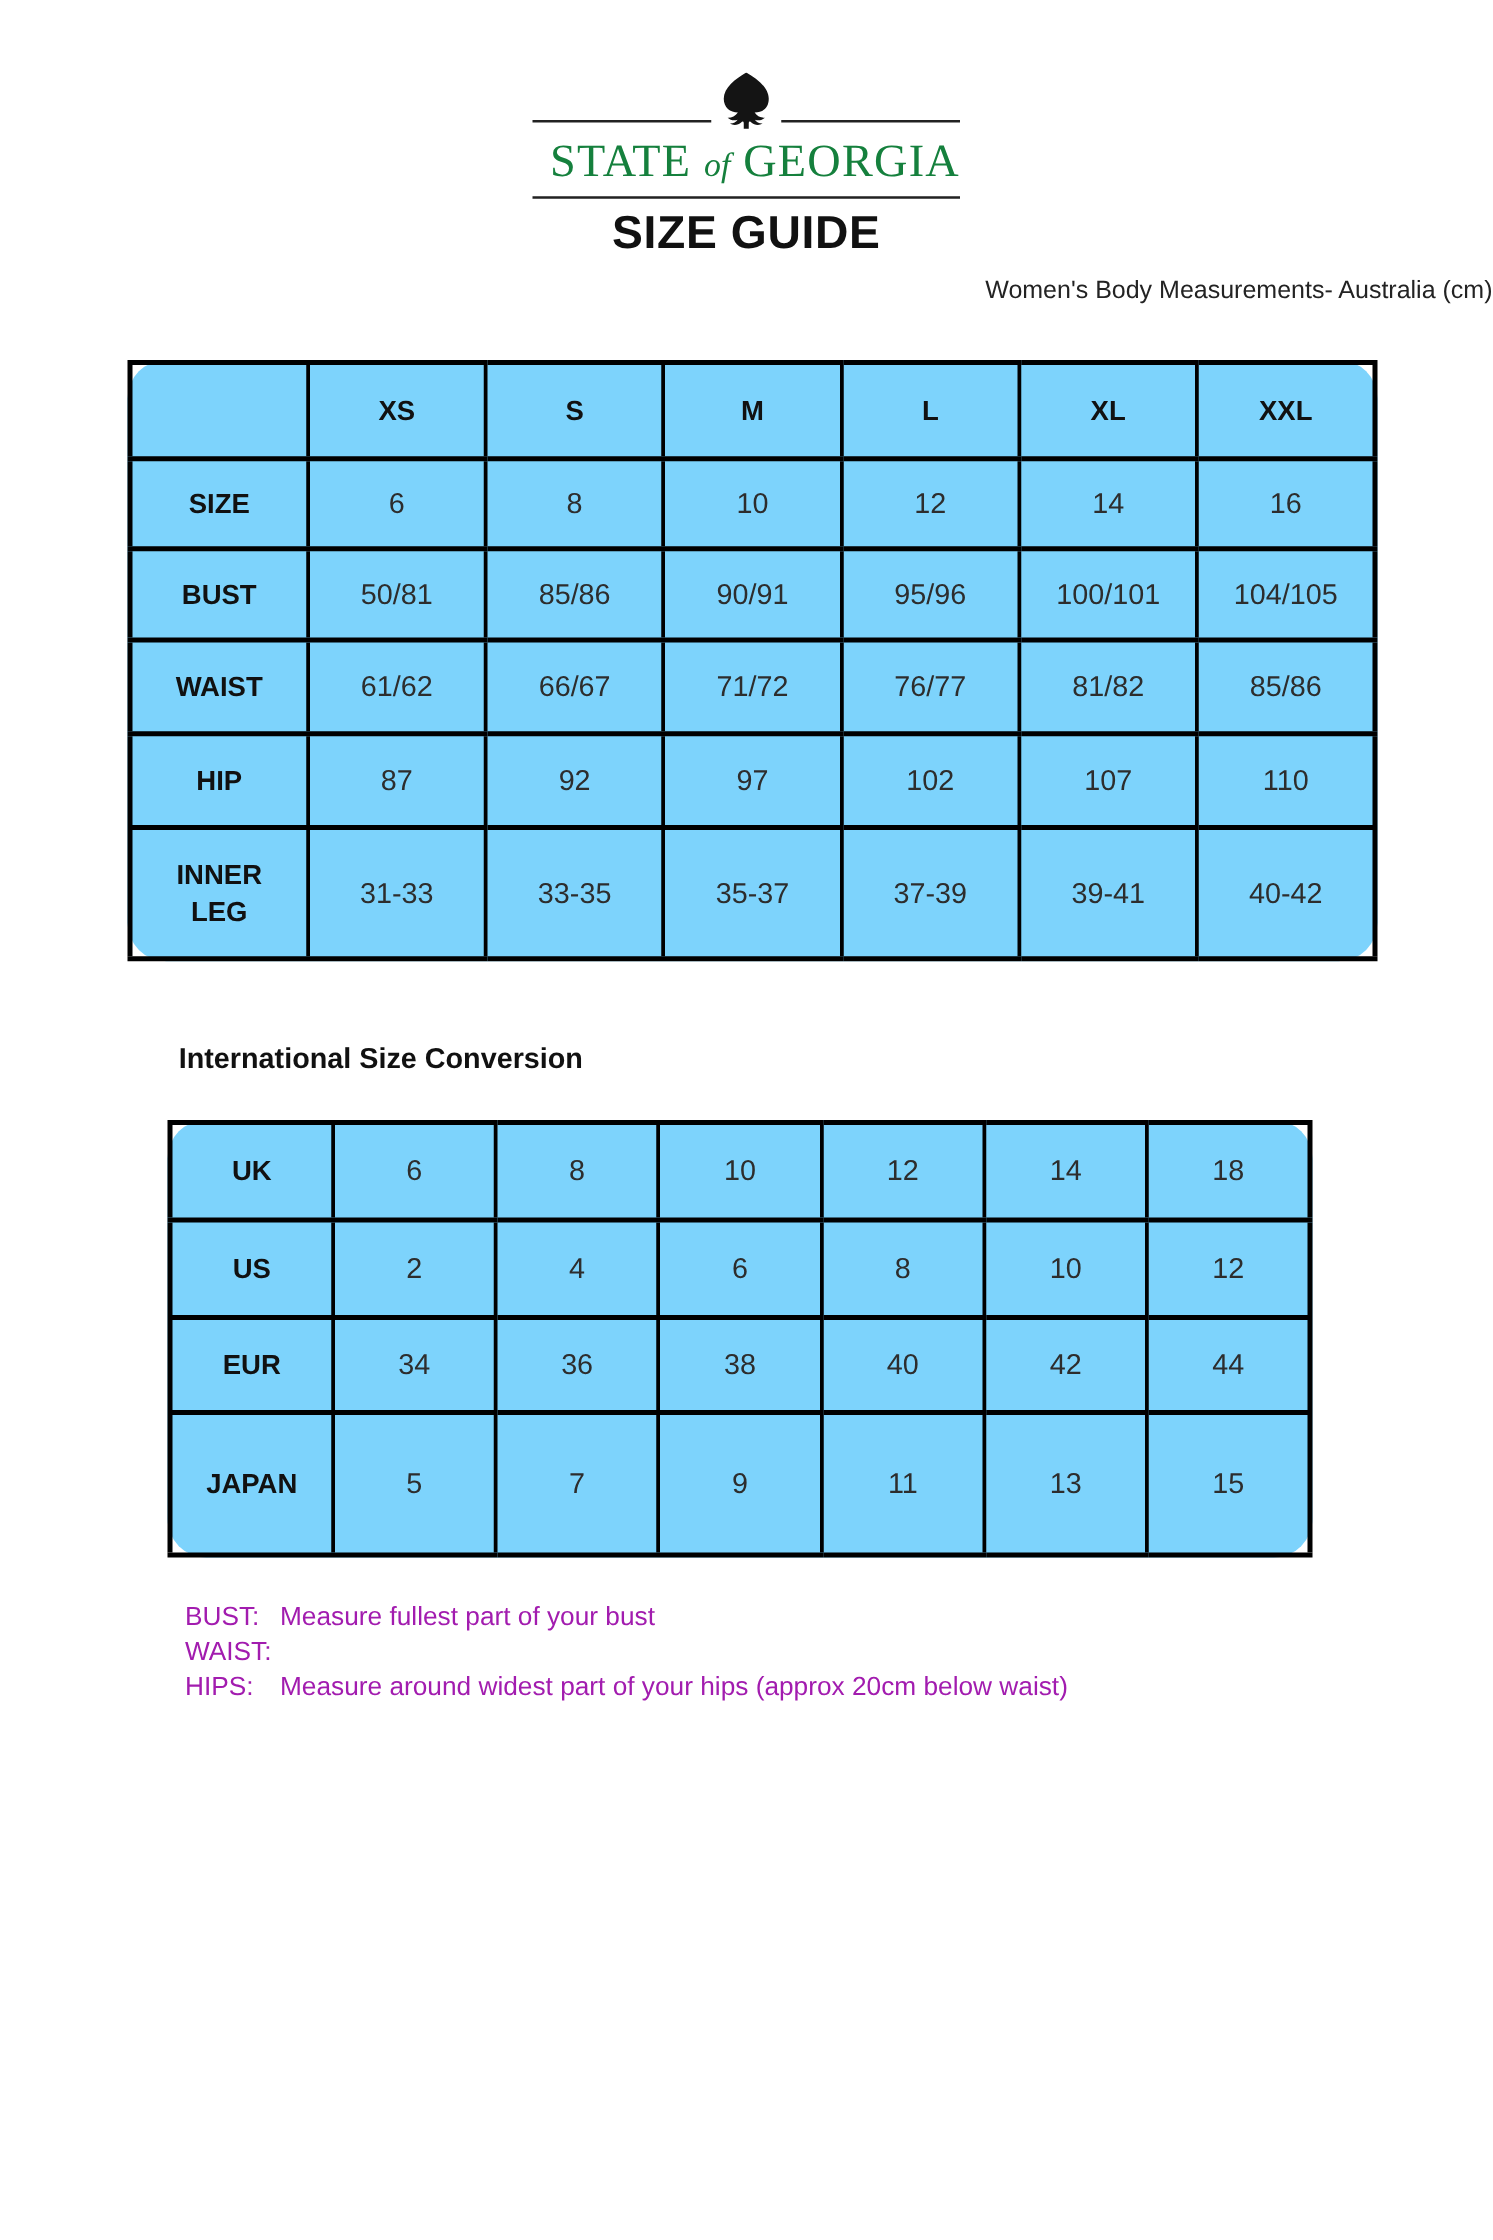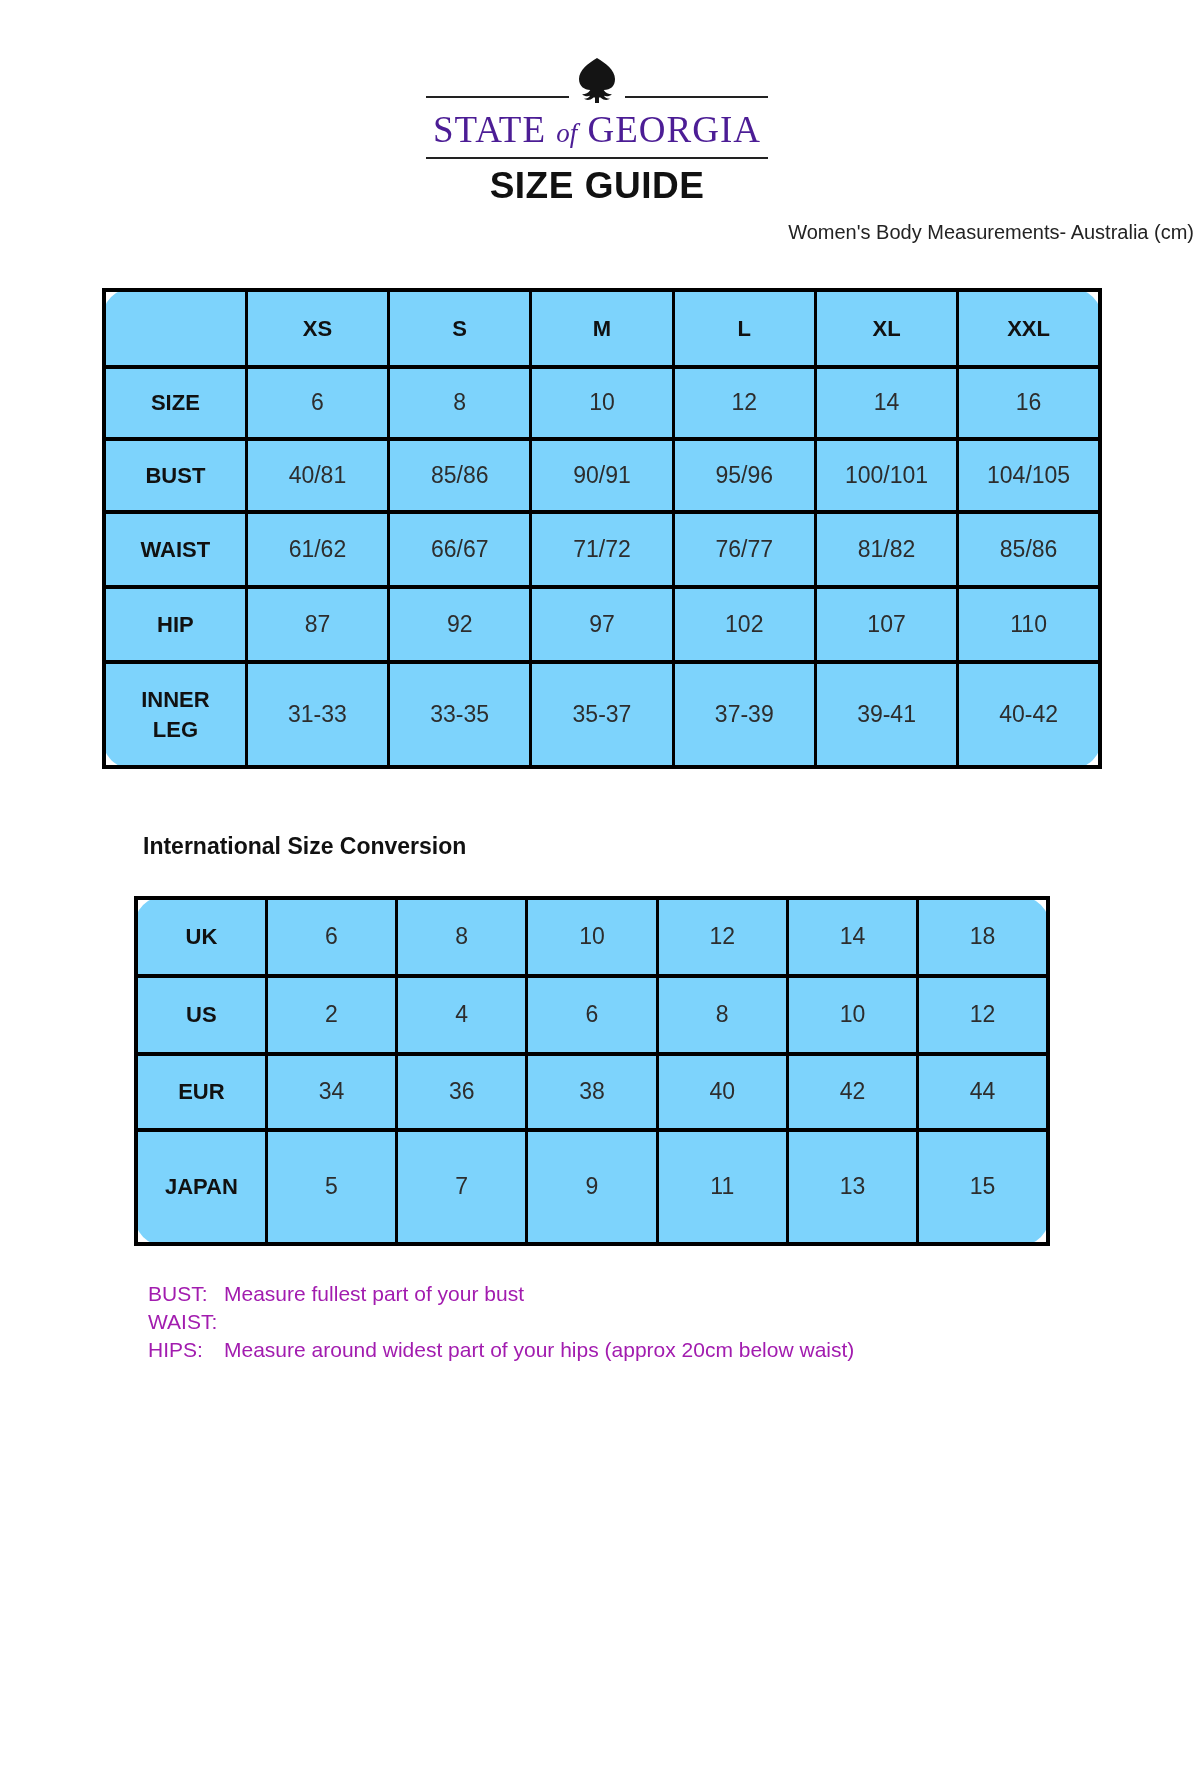--- a/index.html
+++ b/index.html
@@ -12,22 +12,22 @@
     overflow: hidden;
   }
 
   
   .logo { width: 342px; margin: 58px auto 0; }
   .logo-top { display: flex; align-items: flex-end; }
   .logo-rule { flex: 1; height: 2px; background: #222; margin-bottom: 6px; }
   .tree { width: 52px; height: 46px; display: block; margin: 0 2px; }
   .brand-line {
     font-family: "Liberation Serif", serif;
-    font-size: 37px; color: #4c1d95;
-    text-align: center; letter-spacing: 1px;
+    font-size: 37px; color: #15803d;
+    text-align: right; letter-spacing: 1px;
     padding: 4px 0 6px 0; white-space: nowrap;
   }
   .brand-of { font-style: italic; font-size: 27px; letter-spacing: 0; }
   .logo-bottom { height: 2px; background: #222; }
 
   
   .page-title {
     text-align: center; font-size: 37px; font-weight: bold;
     color: #111; letter-spacing: 0.5px; margin-top: 6px;
   }
@@ -113,21 +113,21 @@
         <td class="row-label">SIZE</td>
         <td>6</td>
         <td>8</td>
         <td>10</td>
         <td>12</td>
         <td>14</td>
         <td>16</td>
       </tr>
       <tr>
         <td class="row-label">BUST</td>
-        <td>40/81</td>
+        <td>50/81</td>
         <td>85/86</td>
         <td>90/91</td>
         <td>95/96</td>
         <td>100/101</td>
         <td>104/105</td>
       </tr>
       <tr>
         <td class="row-label">WAIST</td>
         <td>61/62</td>
         <td>66/67</td>

